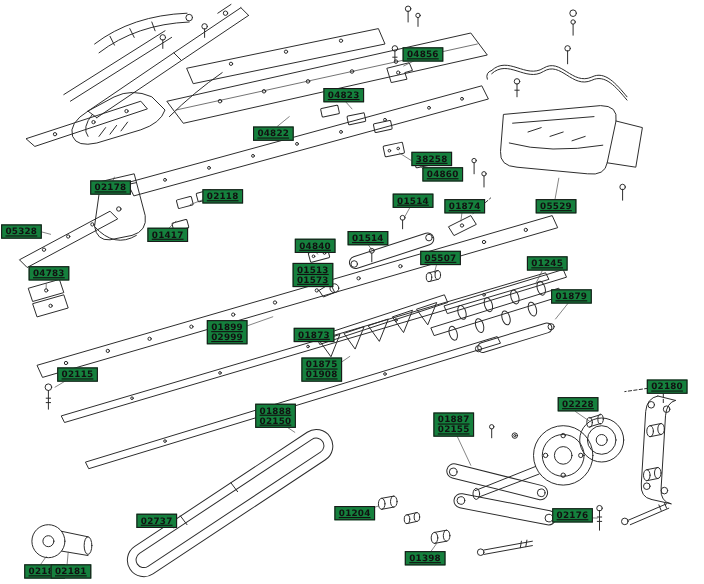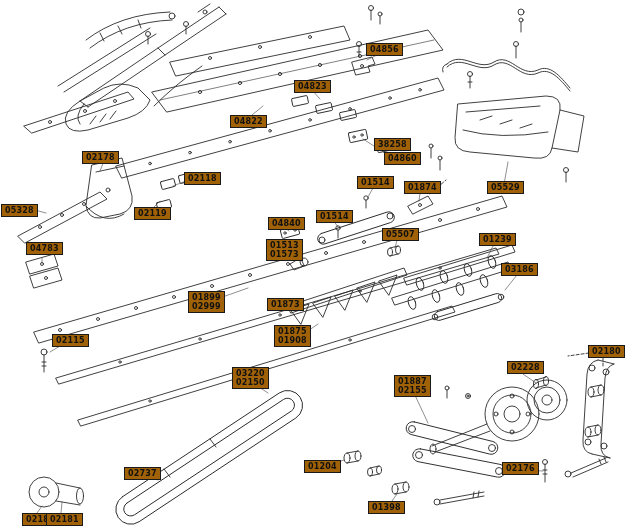--- a/index.html
+++ b/index.html
@@ -6,31 +6,32 @@
   .canvas{
     position:relative;
     width:640px;height:531px;
     background:#ffffff;
     overflow:hidden;
     font-family:"DejaVu Sans", sans-serif;
   }
   .canvas svg{position:absolute;left:0;top:0;}
   .part-label{
     position:absolute;
-    background:#a16207;
+    background:#15803d;
     border:1px solid #1a1a1a;
     padding:1px 3px;
     font-size:8px;
     line-height:1.15;
     font-weight:700;
     color:#111;
     white-space:pre-line;
     text-align:right;
     letter-spacing:0.2px;
     z-index:5;
+    text-decoration:underline;
   }
 </style>
 </head>
 <body>
 
 <div class="canvas">
 
 <svg width="640" height="531" viewBox="0 0 640 531">
   <g stroke="#2b2b2b" stroke-width="0.9" fill="none" stroke-linecap="round" stroke-linejoin="round">
 
@@ -324,44 +325,44 @@
       <path d="M61,513 L62,502"></path>
     </g>
   </g>
 </svg>
 
 <div class="part-label" style="left:366px;top:43px">04856</div>
 <div class="part-label" style="left:294px;top:80px">04823</div>
 <div class="part-label" style="left:230px;top:115px">04822</div>
 <div class="part-label" style="left:374px;top:138px">38258</div>
 <div class="part-label" style="left:384px;top:152px">04860</div>
-<div class="part-label" style="left:82px;top:151px">02178</div>
+<div class="part-label" style="left:82px;top:164px">02178</div>
 <div class="part-label" style="left:184px;top:172px">02118</div>
 <div class="part-label" style="left:1px;top:204px">05328</div>
-<div class="part-label" style="left:134px;top:207px">02119</div>
+<div class="part-label" style="left:134px;top:207px">01417</div>
 <div class="part-label" style="left:357px;top:176px">01514</div>
 <div class="part-label" style="left:404px;top:181px">01874</div>
 <div class="part-label" style="left:487px;top:181px">05529</div>
 <div class="part-label" style="left:316px;top:210px">01514</div>
 <div class="part-label" style="left:268px;top:217px">04840</div>
 <div class="part-label" style="left:382px;top:228px">05507</div>
-<div class="part-label" style="left:479px;top:233px">01239</div>
+<div class="part-label" style="left:479px;top:233px">01245</div>
 <div class="part-label" style="left:26px;top:242px">04783</div>
 <div class="part-label" style="left:266px;top:239px">01513
 01573</div>
-<div class="part-label" style="left:501px;top:263px">03186</div>
+<div class="part-label" style="left:501px;top:263px">01879</div>
 <div class="part-label" style="left:188px;top:291px">01899
 02999</div>
 <div class="part-label" style="left:267px;top:298px">01873</div>
 <div class="part-label" style="left:274px;top:325px">01875
 01908</div>
 <div class="part-label" style="left:52px;top:334px">02115</div>
 <div class="part-label" style="left:588px;top:345px">02180</div>
 <div class="part-label" style="left:507px;top:361px">02228</div>
-<div class="part-label" style="left:232px;top:367px">03220
+<div class="part-label" style="left:232px;top:367px">01888
 02150</div>
 <div class="part-label" style="left:394px;top:375px">01887
 02155</div>
 <div class="part-label" style="left:124px;top:467px">02737</div>
 <div class="part-label" style="left:304px;top:460px">01204</div>
 <div class="part-label" style="left:502px;top:462px">02176</div>
 <div class="part-label" style="left:368px;top:501px">01398</div>
 <div class="part-label" style="left:22px;top:513px">02185</div>
 <div class="part-label" style="left:46px;top:513px">02181</div>
 

